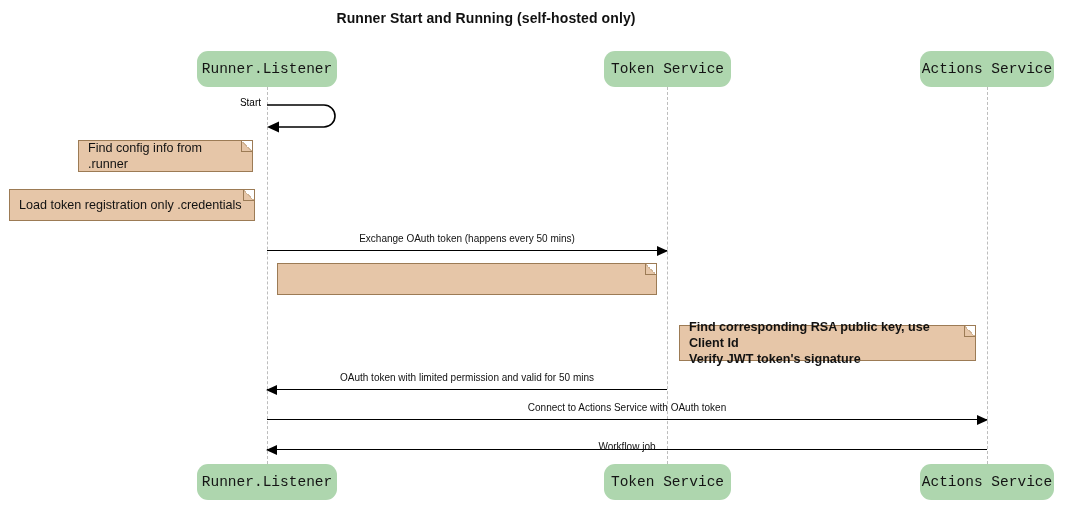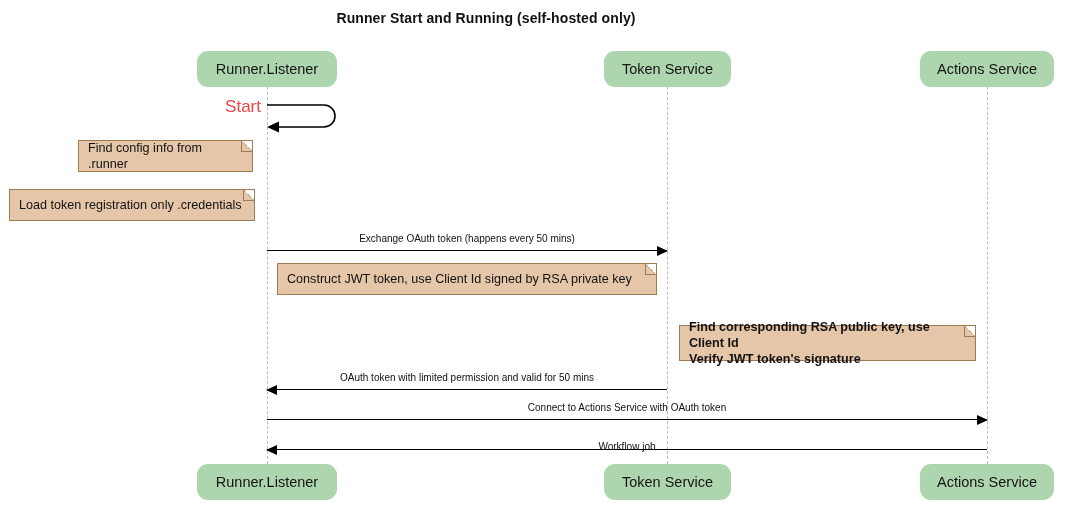--- a/index.html
+++ b/index.html
@@ -45,20 +45,21 @@
     background: #aed6ae;
     display: flex;
     align-items: center;
     justify-content: center;
     box-sizing: border-box;
   }
   .participant .plabel {
     font-size: 14.5px;
     color: #141414;
     white-space: nowrap;
+    font-family: Liberation Mono, monospace;
   }
   
   .message {
     position: absolute;
     height: 0;
     border-top: 1.6px solid #000000;
   }
   .arrowhead {
     position: absolute;
     width: 0;
@@ -88,22 +89,22 @@
   
   .self-loop {
     position: absolute;
   }
   .self-loop svg {
     display: block;
     overflow: visible;
   }
   .self-label {
     position: absolute;
-    font-size: 17px;
-    color: #ef4444;
+    font-size: 10px;
+    color: #000000;
     white-space: nowrap;
     text-align: left;
   }
   
   .note {
     position: absolute;
     background: #e6c6a8;
     border: 1px solid #9c7b55;
     box-sizing: border-box;
     display: flex;
@@ -168,21 +169,20 @@
   <div id="layer-notes">
       <div class="note" style="left: 78px; top: 140px; width: 175px; height: 32px;">
         <span class="note-text">Find config info from .runner</span>
         <span class="fold"></span>
       </div>
       <div class="note" style="left: 9px; top: 189px; width: 246px; height: 32px;">
         <span class="note-text">Load token registration only .credentials</span>
         <span class="fold"></span>
       </div>
       <div class="note" style="left: 277px; top: 263px; width: 380px; height: 32px;">
-        <span class="note-text">Construct JWT token, use Client Id signed by RSA private key</span>
         <span class="fold"></span>
       </div>
       <div class="note" style="left: 679px; top: 325px; width: 297px; height: 36px; font-weight: bold;">
         <span class="note-text">Find corresponding RSA public key, use Client Id
 Verify JWT token's signature</span>
         <span class="fold"></span>
       </div>
     </div>
   <div id="layer-participants">
       <div class="participant" style="left: 197px; top: 51px; width: 140px;">

